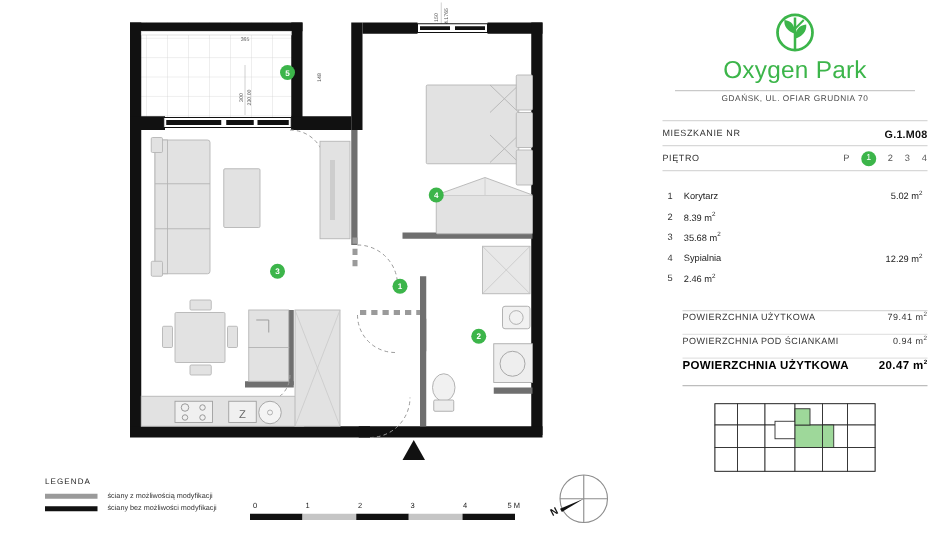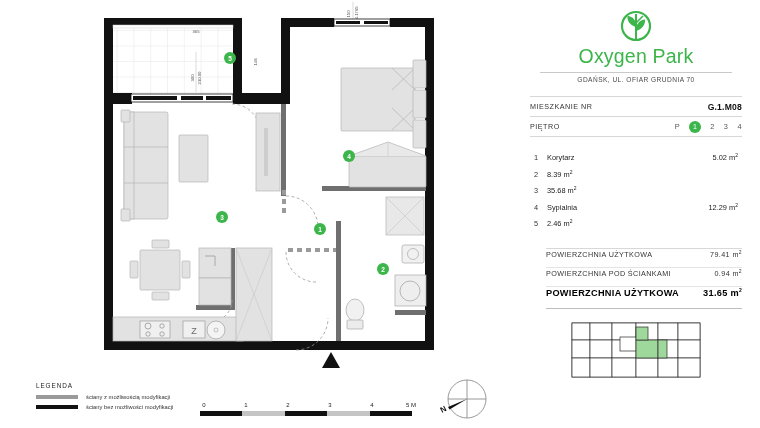--- a/index.html
+++ b/index.html
@@ -527,21 +527,21 @@
     <div class="total-row">
       <span>POWIERZCHNIA UŻYTKOWA</span>
       <span class="t-val"><span>79.41 m</span><span class="sup">2</span></span>
     </div>
     <div class="total-row">
       <span>POWIERZCHNIA POD ŚCIANKAMI</span>
       <span class="t-val"><span>0.94 m</span><span class="sup">2</span></span>
     </div>
     <div class="total-row strong">
       <span>POWIERZCHNIA UŻYTKOWA</span>
-      <span class="t-val"><span>31.65 m</span><span class="sup">2</span></span>
+      <span class="t-val"><span>20.47 m</span><span class="sup">2</span></span>
     </div>
   </div>
 
   <svg id="keyplan" width="140" height="70" viewBox="0 0 140 70">
     <g stroke="#2a2a2a" stroke-width="0.7" fill="#ffffff">
       <rect x="6" y="8" width="128" height="54"></rect>
       <rect x="6" y="8" width="18" height="17"></rect>
       <rect x="24" y="8" width="22" height="17"></rect>
       <rect x="46" y="8" width="24" height="17"></rect>
       <rect x="70" y="8" width="22" height="17"></rect>

